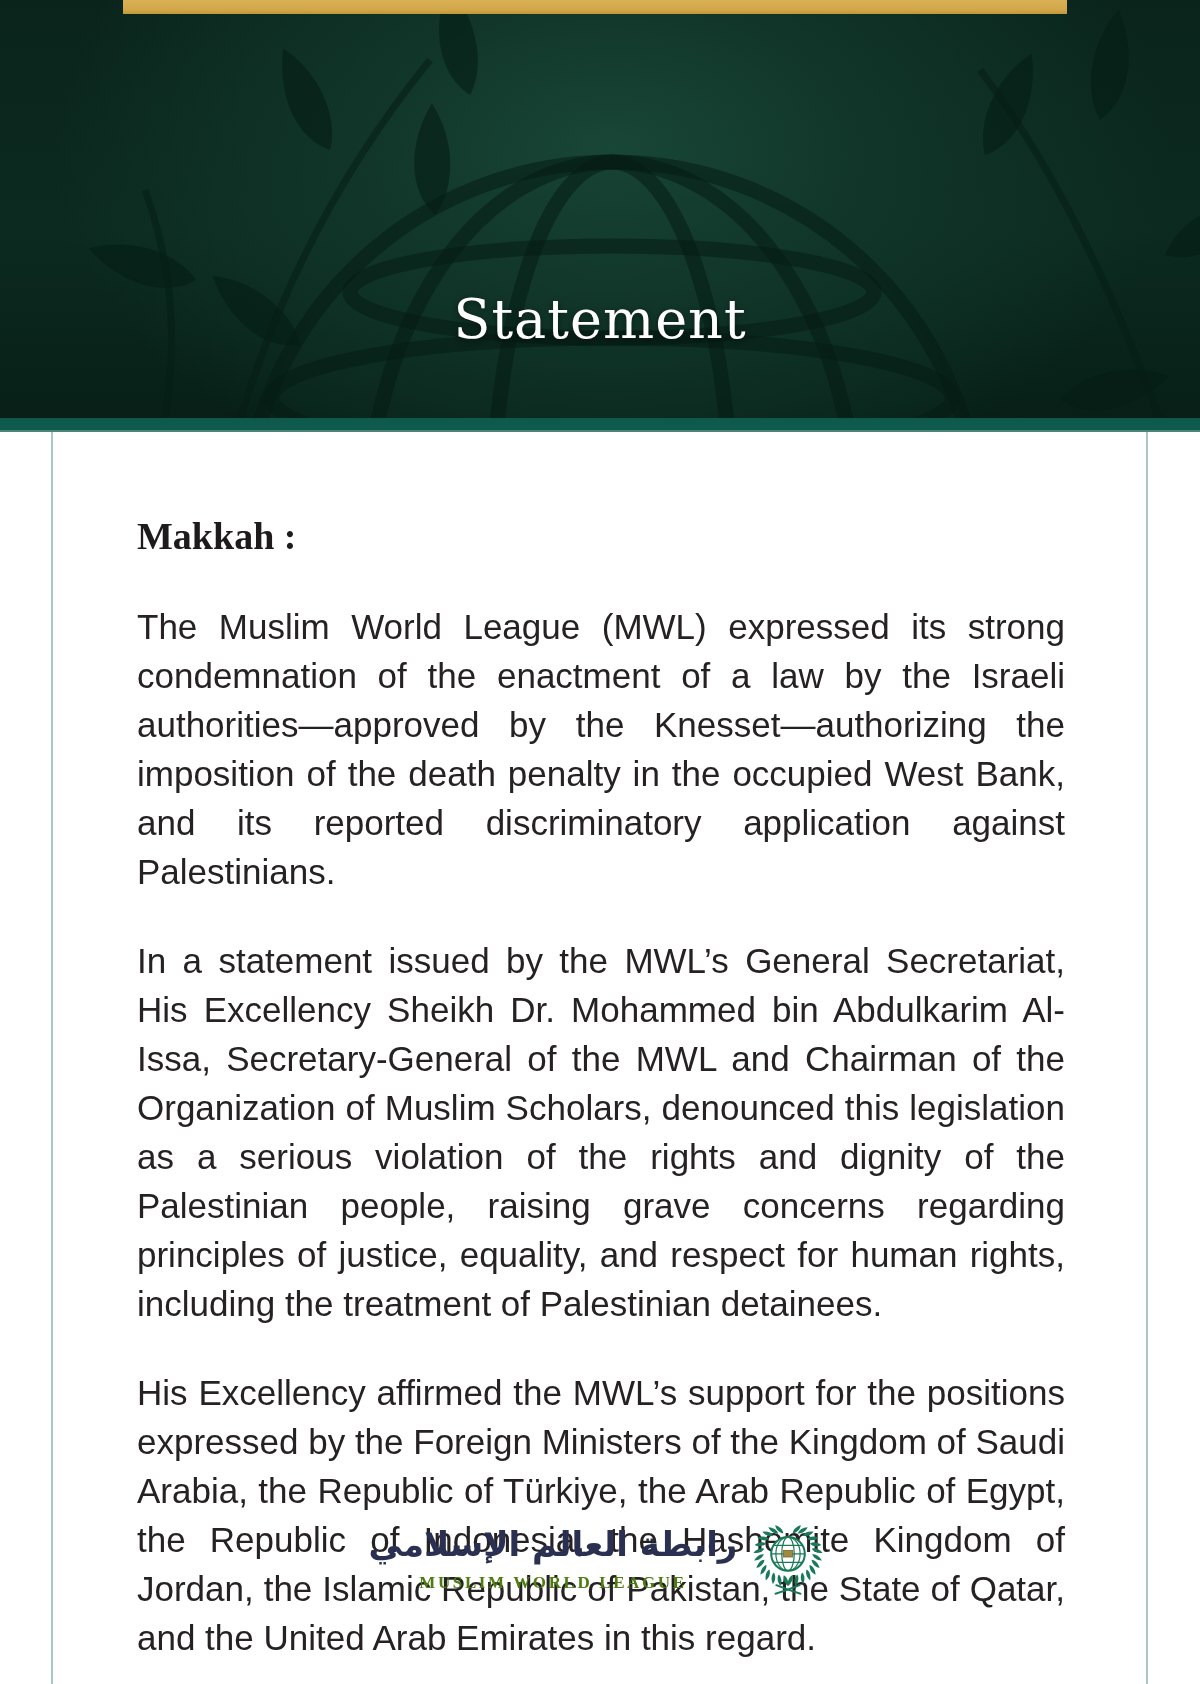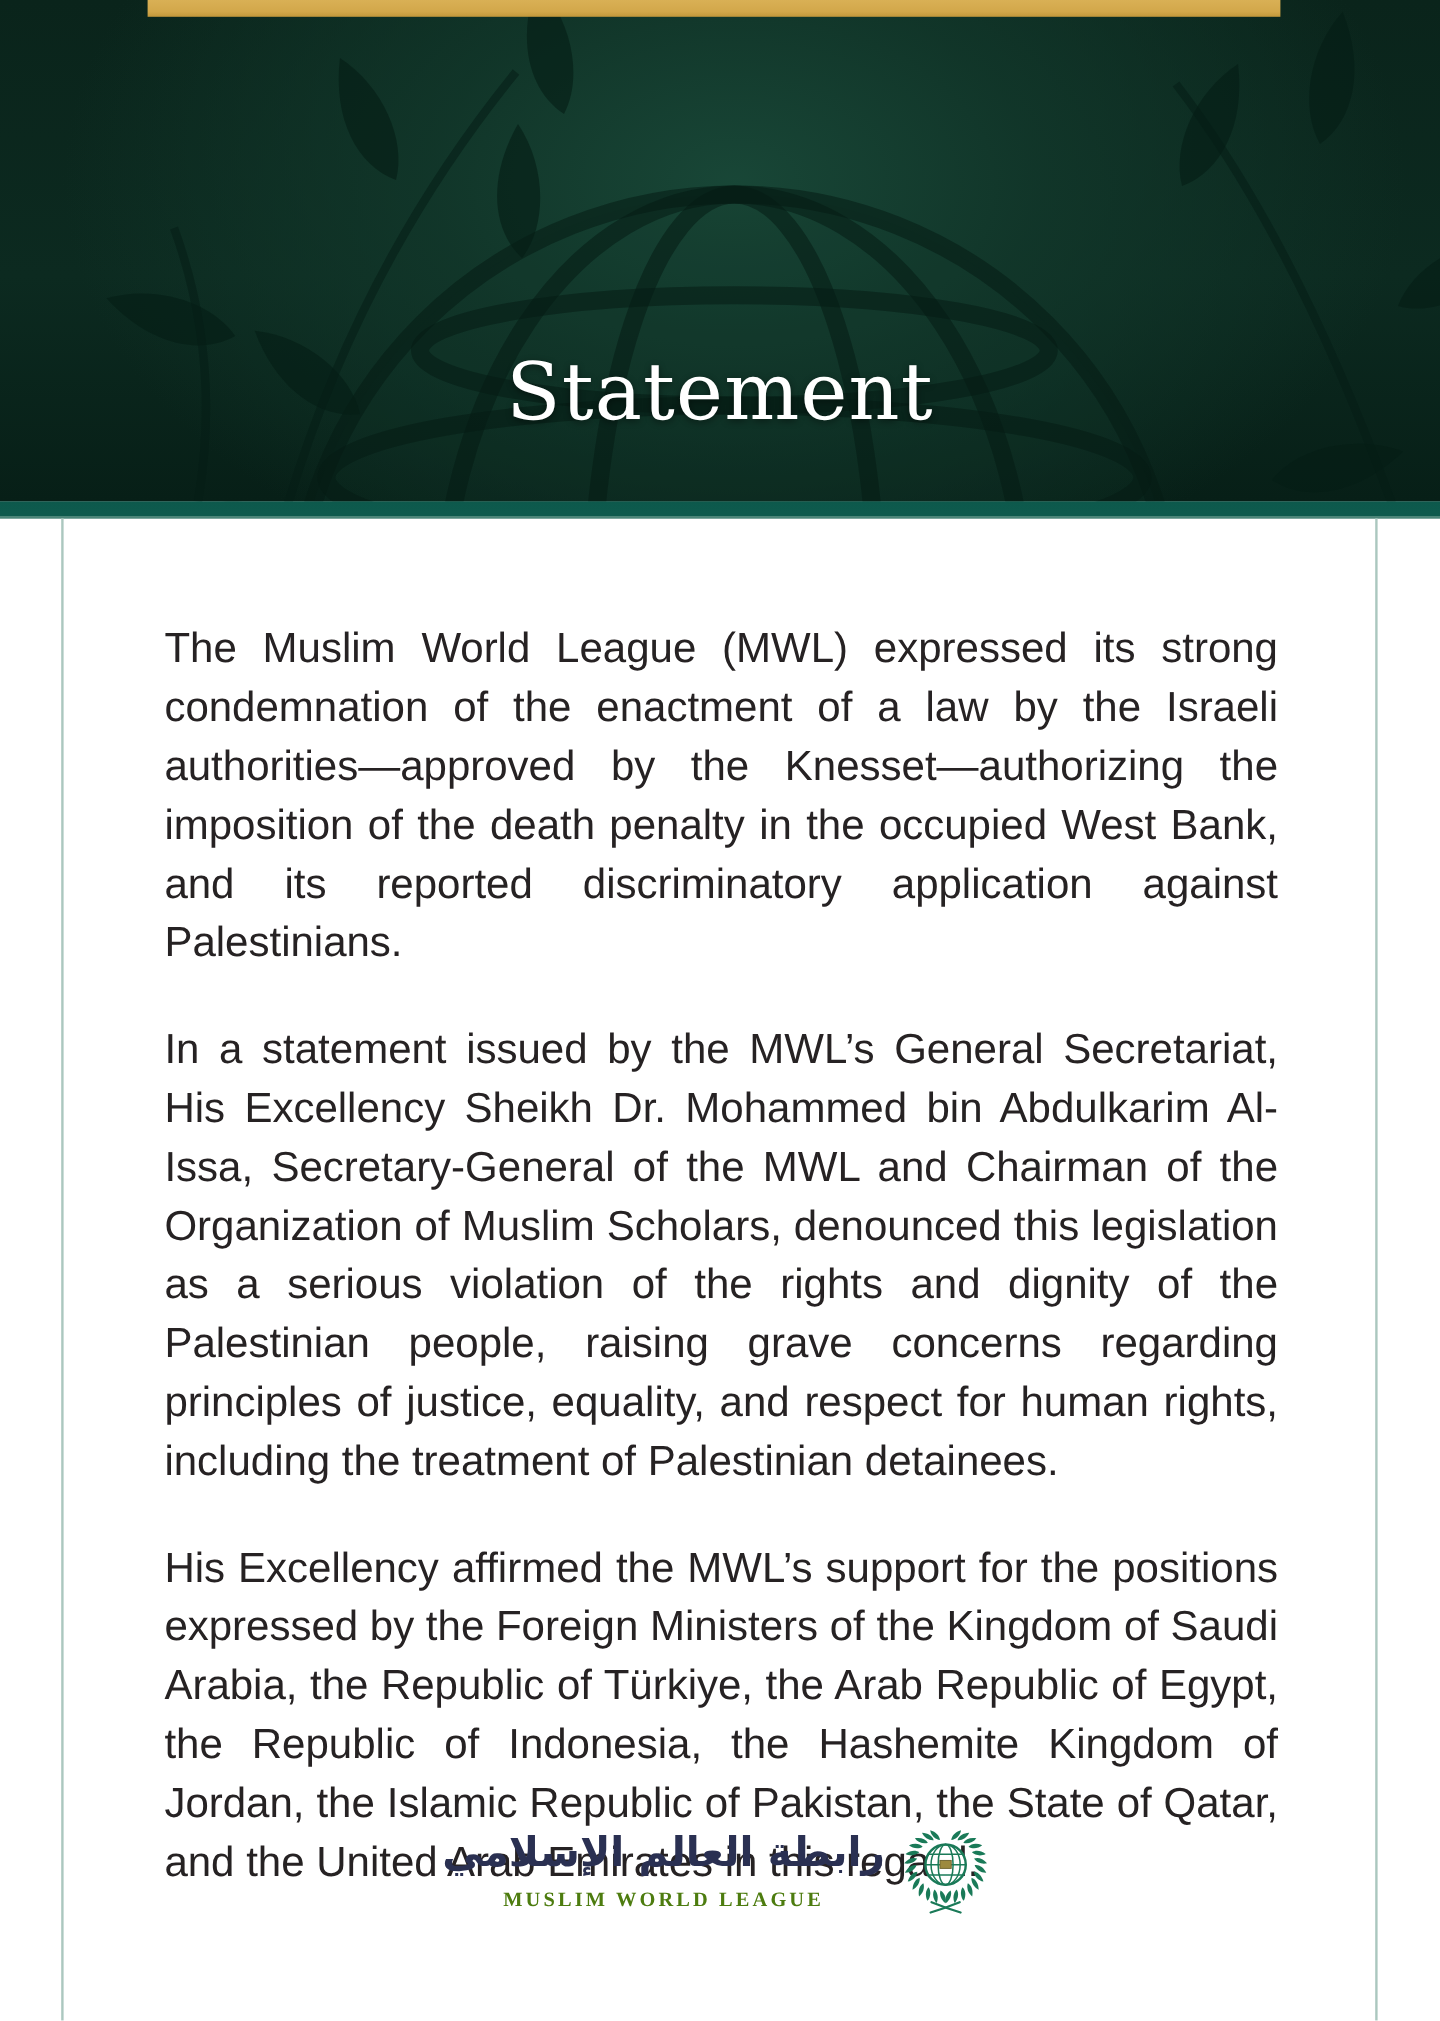--- a/index.html
+++ b/index.html
@@ -22,21 +22,21 @@
   }
   .header-decor{position:absolute;left:0;top:0;}
   .gold-bar{
     position:absolute;left:123px;top:0;width:944px;height:14px;
     background:linear-gradient(180deg,#d9b055 0%,#d2a74a 70%,#c2973a 100%);
   }
   .statement-title{
     position:absolute;left:0;top:288px;width:1200px;
     text-align:center;
     font-family:"DejaVu Serif","Liberation Serif",serif;
-    font-size:66px;font-weight:400;color:#ffffff;
+    font-size:54px;font-weight:400;color:#ffffff;
     letter-spacing:1px;
     text-shadow:0 2px 6px rgba(0,0,0,.45);
   }
 
   
   .divider-band{
     position:absolute;left:0;top:418px;width:1200px;height:14px;
     background:linear-gradient(180deg,#0d594c 0%,#0e5a4d 72%,#44807300 100%),#0e5a4d;
     border-bottom:2px solid #4b8578;
     box-sizing:border-box;
@@ -121,20 +121,21 @@
 
     <div class="statement-title">Statement</div>
   </div>
 
   <div class="divider-band"></div>
 
   <div class="hairline left"></div>
   <div class="hairline right"></div>
 
   <div class="content">
+    <h2 class="location-heading">Makkah :</h2>
     <p>The Muslim World League (MWL) expressed its strong condemnation of the enactment of a law by the Israeli authorities—approved by the Knesset—authorizing the imposition of the death penalty in the occupied West Bank, and its reported discriminatory application against Palestinians.</p>
     <p>In a statement issued by the MWL’s General Secretariat, His Excellency Sheikh Dr. Mohammed bin Abdulkarim Al-Issa, Secretary-General of the MWL and Chairman of the Organization of Muslim Scholars, denounced this legislation as a serious violation of the rights and dignity of the Palestinian people, raising grave concerns regarding principles of justice, equality, and respect for human rights, including the treatment of Palestinian detainees.</p>
     <p>His Excellency affirmed the MWL’s support for the positions expressed by the Foreign Ministers of the Kingdom of Saudi Arabia, the Republic of Türkiye, the Arab Republic of Egypt, the Republic of Indonesia, the Hashemite Kingdom of Jordan, the Islamic Republic of Pakistan, the State of Qatar, and the United Arab Emirates in this regard.</p>
   </div>
 
   <div class="logo-block">
     <div class="logo-text">
       <div class="arabic-wordmark">رابطة العالم الإسلامي</div>
       <div class="org-wordmark">MUSLIM WORLD LEAGUE</div>
     </div>

